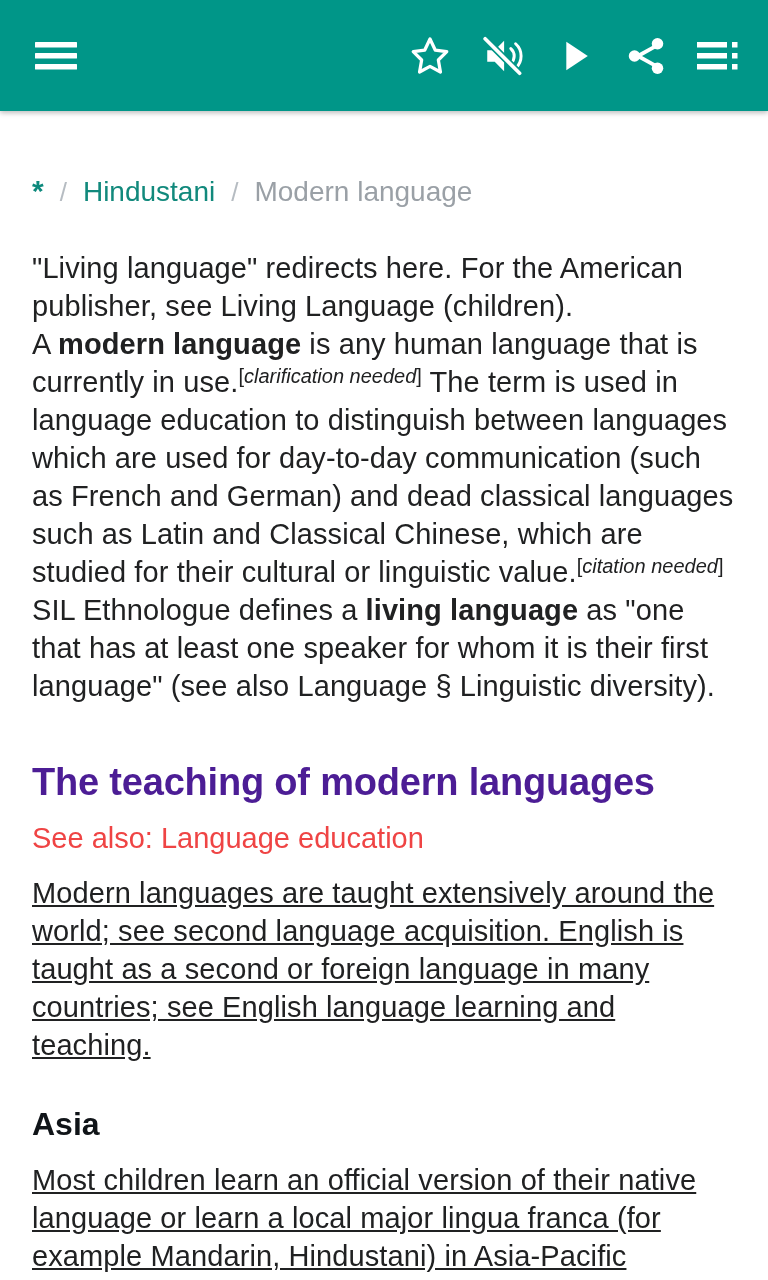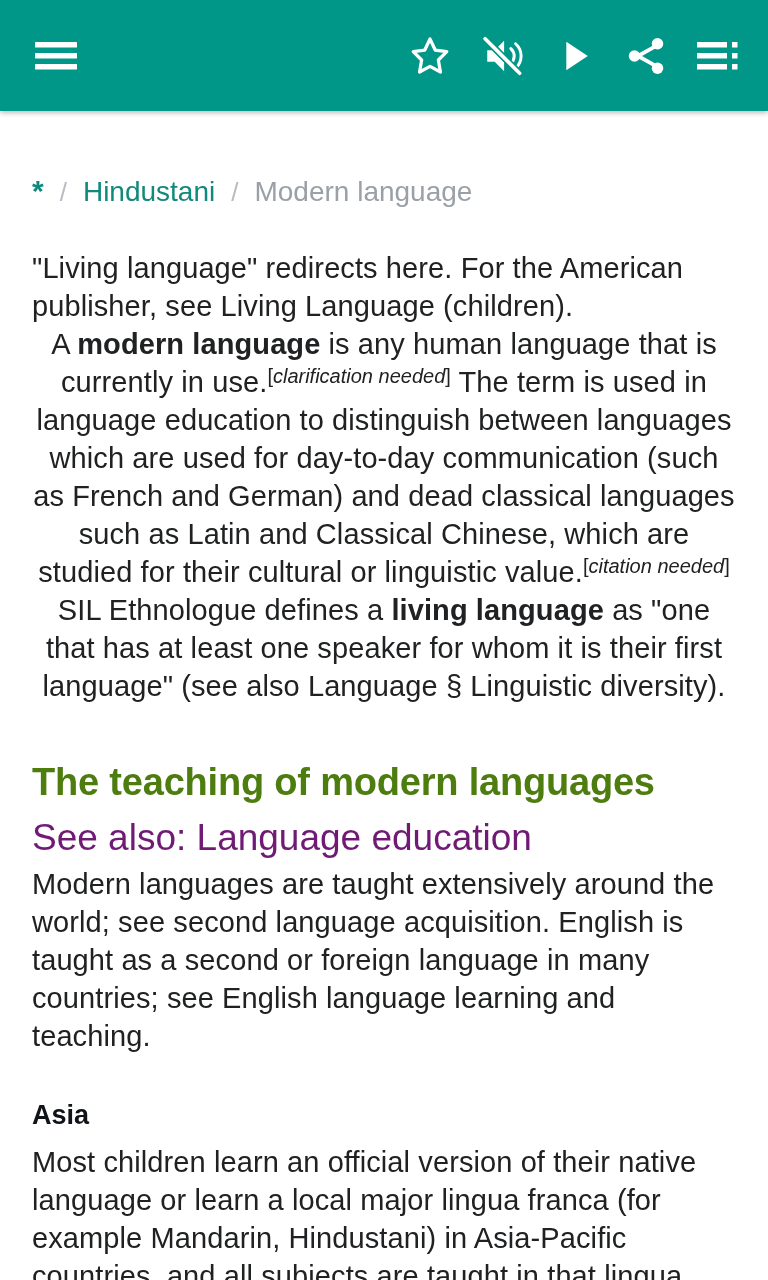--- a/index.html
+++ b/index.html
@@ -94,59 +94,59 @@
 
   .body-text {
     font-size: 29px;
     line-height: 38px;
     color: #202122;
     letter-spacing: 0.1px;
   }
 
   #hatnote { margin-top: 30px; }
 
-  #lead { margin-top: 0px; text-align: center; }
+  #lead { margin-top: 0px; }
 
   .bold { font-weight: 700; }
 
   .refmark {
     font-size: 20px;
     font-style: italic;
     vertical-align: 0.45em;
     line-height: 0;
     letter-spacing: 0;
   }
   .refmark .brk { font-style: normal; }
 
   h2.section-heading {
     font-size: 38px;
     line-height: 46px;
     font-weight: 700;
     margin-top: 54px;
     margin-bottom: 14px;
-    color: #4d7c0f;
+    color: #4c1d95;
     letter-spacing: -0.2px;
   }
 
   .seealso {
-    font-size: 37px;
+    font-size: 29px;
     line-height: 38px;
-    color: #701a75;
+    color: #ef4444;
   }
 
   h3.sub-heading {
-    font-size: 27px;
+    font-size: 32px;
     line-height: 40px;
     font-weight: 700;
     margin-top: 40px;
     margin-bottom: 4px;
     color: #101418;
   }
 
-  p.para { margin-top: 8px; }
+  p.para { margin-top: 17px; text-decoration: underline; }
 </style>
 </head>
 <body>
 
 <div id="appbar">
 
   <div class="bar-btn" id="menu-btn">
     <span>
       <svg width="42" height="30" viewBox="0 0 42 30">
         <rect x="0" y="1" width="42" height="5.5" rx="0.5" fill="#ffffff"></rect>

